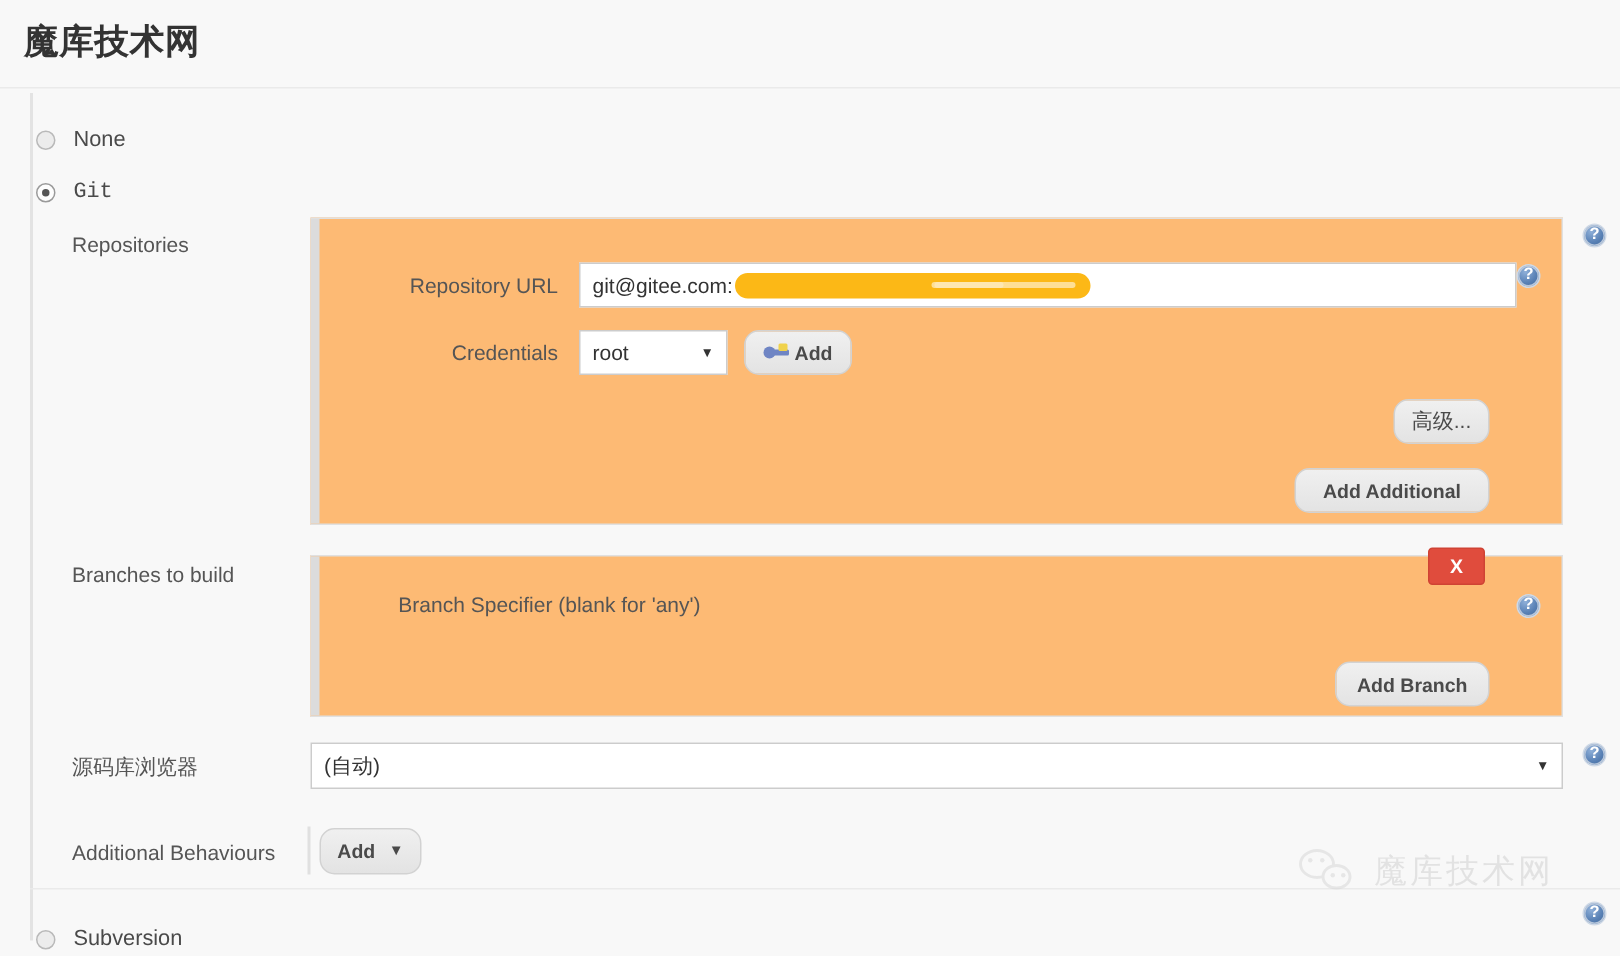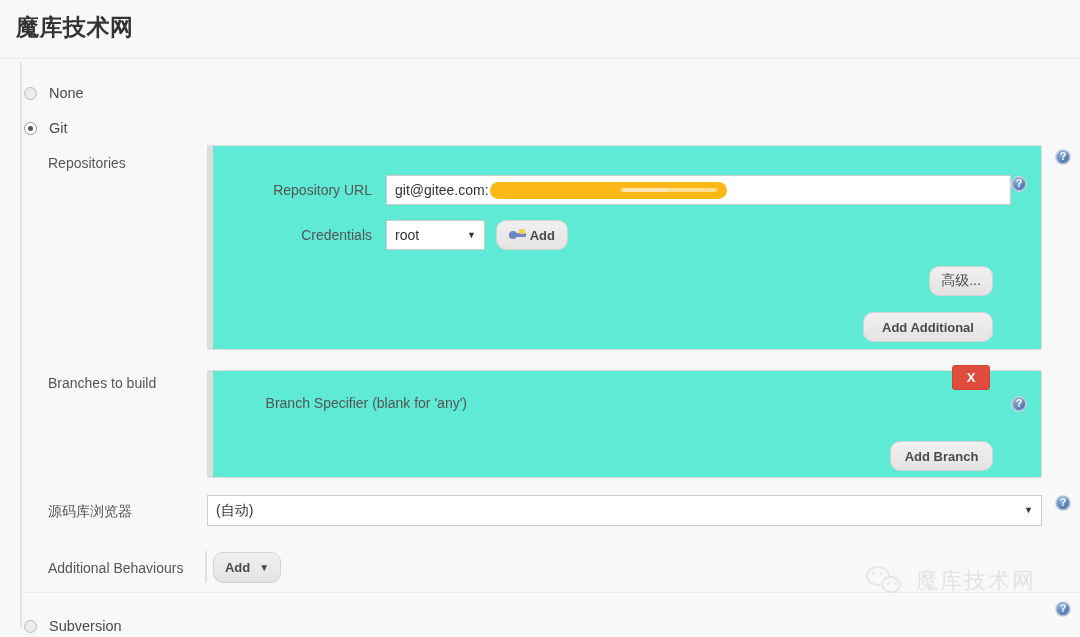--- a/index.html
+++ b/index.html
@@ -69,21 +69,21 @@
     font-size: 14.5px;
     color: #4a4a4a;
   }
   .section-label {
     position: absolute;
     font-size: 14px;
     color: #555;
   }
   .panel {
     position: absolute;
-    background: #5eead4;
+    background: #fdba74;
     border: 1px solid #e0e0e0;
     border-left: none;
   }
   .panel-rail {
     position: absolute;
     left: 0; top: 0;
     width: 6px; height: 100%;
     background: #dcdcdc;
   }
 
@@ -291,21 +291,21 @@
 
   <div class="left-rail"></div>
 
   <div class="hline" style="left:0; top:58px; width:1080px;"></div>
 
   <div class="radio-row" style="top:70px;">
     <span class="radio"></span>
     <span class="radio-label">None</span>
   </div>
 
-  <div class="radio-row" style="top:105px;">
+  <div class="radio-row" style="top:105px;font-family:Liberation Mono, monospace;">
     <span class="radio checked"></span>
     <span class="radio-label">Git</span>
   </div>
 
   <div class="section-label" style="left:48px; top:155px;">Repositories</div>
 
   <div class="panel" style="left:207px; top:145px; width:835px; height:205px;">
     <div class="panel-rail"></div>
 
     <div class="field-row" style="left:40px; top:29px;">

